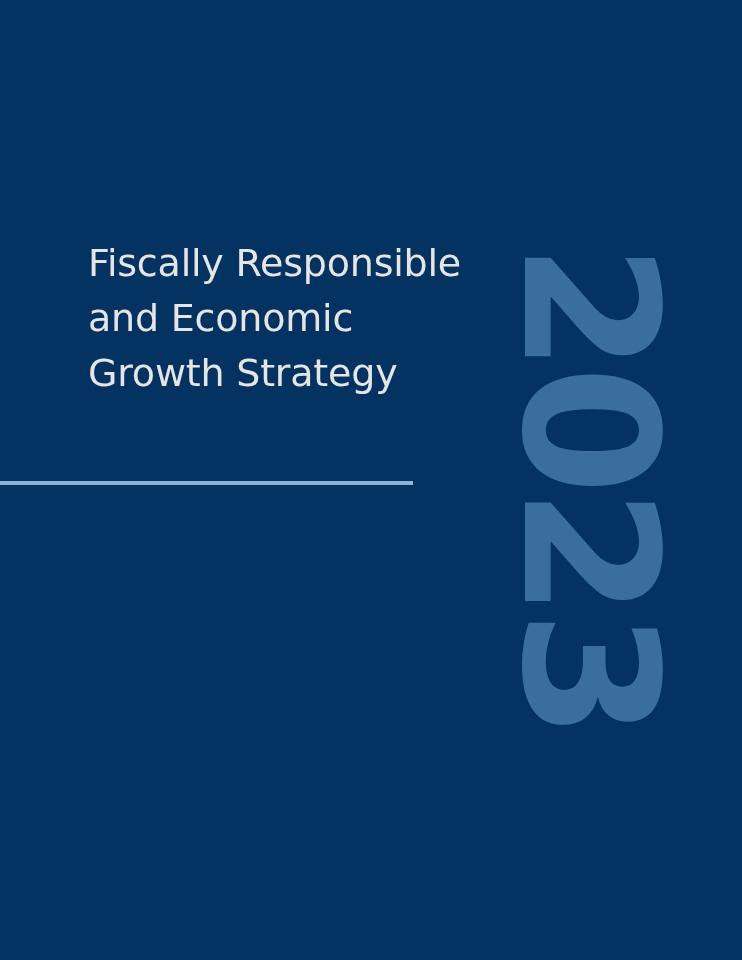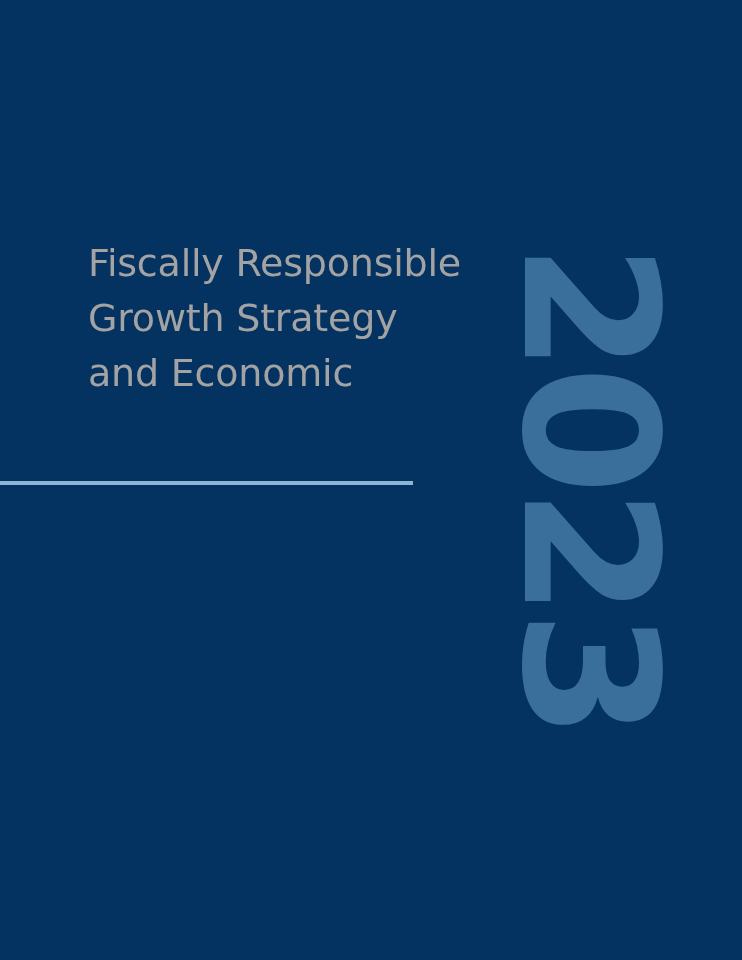--- a/index.html
+++ b/index.html
@@ -47,21 +47,21 @@
 
   
   .title-block {
     position: absolute;
     left: 88px;
     top: 236px;
     width: 520px;
   }
 
   .title-line {
-    color: #a3a3a3;
+    color: #e5e5e5;
     font-family: "DejaVu Sans", sans-serif;
     font-weight: 400;
     font-size: 38px;
     line-height: 55px;
     letter-spacing: -0.2px;
     white-space: nowrap;
   }
 
   
   .divider {
@@ -77,19 +77,19 @@
 <body>
 
 <div class="cover">
 
   <div class="year-wrap">
     <div class="year">2023</div>
   </div>
 
   <div class="title-block">
     <div class="title-line">Fiscally Responsible</div>
+    <div class="title-line">and Economic</div>
     <div class="title-line">Growth Strategy</div>
-    <div class="title-line">and Economic</div>
   </div>
 
   <div class="divider"></div>
 
 </div>
 
 </body></html>

